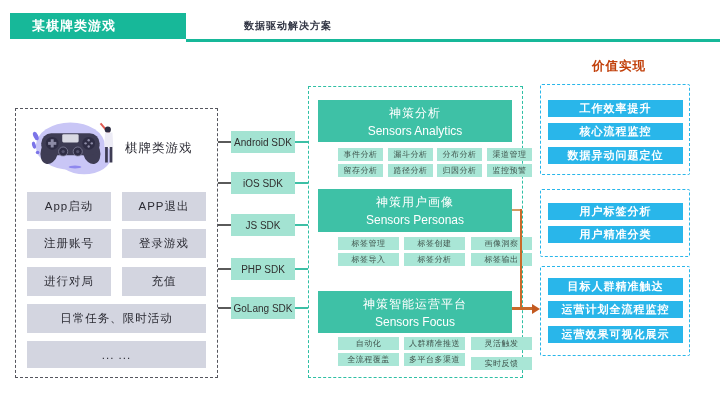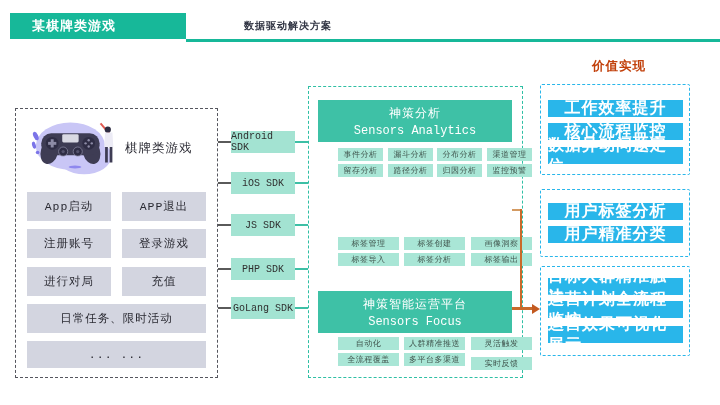--- a/index.html
+++ b/index.html
@@ -1,17 +1,17 @@
 <!DOCTYPE html>
 <html><head>
 <meta charset="utf-8">
 <style>
   html,body{margin:0;padding:0;background:#fff;}
   #stage{position:relative;width:720px;height:405px;background:#fff;overflow:hidden;
-         font-family:Liberation Mono, monospace;}
+         font-family:Liberation Sans, sans-serif;}
   .abs{position:absolute;}
   
   .banner{left:10px;top:13px;width:176px;height:26px;background:#17b899;color:#fff;
           display:flex;align-items:center;padding-left:22px;box-sizing:border-box;
           font-size:13px;font-weight:bold;letter-spacing:1px;}
   .page-title{left:200px;top:13px;height:26px;display:flex;align-items:center;
           font-size:10px;font-weight:bold;color:#2f3342;letter-spacing:1px;margin-left:44px;}
   .underline{left:186px;top:39px;width:534px;height:3px;background:#17b899;}
   
   .left-box{left:15px;top:108px;width:203px;height:270px;border:1px dashed #55565e;box-sizing:border-box;}
@@ -28,21 +28,21 @@
   .center-box{left:308px;top:86px;width:215px;height:292px;border:1.5px dashed #2fbfa4;box-sizing:border-box;}
   .block-head{left:318px;width:194px;background:#3ec1a6;color:#fff;display:flex;flex-direction:column;
               align-items:center;justify-content:center;gap:2px;}
   .block-head .zh{font-size:12px;letter-spacing:1px;}
   .block-head .en{font-size:12px;text-align:center;}
   .chip{height:13px;background:#a9e6d6;color:#41574f;font-size:8px;display:flex;align-items:center;
         justify-content:center;letter-spacing:0.5px;margin-left:20px;}
   
   .value-title{left:592px;top:58px;width:56px;font-size:12.5px;font-weight:bold;color:#c2410c;letter-spacing:1px;}
   .vgroup{left:540px;width:150px;border:1.5px dashed #29b6ea;box-sizing:border-box;border-radius:2px;}
-  .vbtn{left:548px;width:135px;height:17px;background:#29b6ea;color:#fff;font-size:16px;font-weight:bold;
+  .vbtn{left:548px;width:135px;height:17px;background:#29b6ea;color:#fff;font-size:11px;font-weight:bold;
         display:flex;align-items:center;justify-content:center;letter-spacing:1px;}
   
   .oline{background:#c96a2b;}
   .oarrow{width:0;height:0;border-top:5px solid transparent;border-bottom:5px solid transparent;
           border-left:8px solid #c35a20;}
 </style>
 </head>
 <body>
 
 <div id="stage">
@@ -122,20 +122,24 @@
   </div>
   <div class="abs chip" style="left:318px;top:148px;width:45px">事件分析</div>
   <div class="abs chip" style="left:368px;top:148px;width:45px">漏斗分析</div>
   <div class="abs chip" style="left:417px;top:148px;width:45px">分布分析</div>
   <div class="abs chip" style="left:467px;top:148px;width:45px">渠道管理</div>
   <div class="abs chip" style="left:318px;top:164px;width:45px">留存分析</div>
   <div class="abs chip" style="left:368px;top:164px;width:45px">路径分析</div>
   <div class="abs chip" style="left:417px;top:164px;width:45px">归因分析</div>
   <div class="abs chip" style="left:467px;top:164px;width:45px">监控预警</div>
 
+  <div class="abs block-head" style="top:189px;height:43px">
+    <div class="zh">神策用户画像</div>
+    <div class="en">Sensors Personas</div>
+  </div>
   <div class="abs chip" style="left:318px;top:237px;width:61px">标签管理</div>
   <div class="abs chip" style="left:384px;top:237px;width:61px">标签创建</div>
   <div class="abs chip" style="left:451px;top:237px;width:61px">画像洞察</div>
   <div class="abs chip" style="left:318px;top:253px;width:61px">标签导入</div>
   <div class="abs chip" style="left:384px;top:253px;width:61px">标签分析</div>
   <div class="abs chip" style="left:451px;top:253px;width:61px">标签输出</div>
 
   <div class="abs block-head" style="top:291px;height:42px">
     <div class="zh">神策智能运营平台</div>
     <div class="en">Sensors Focus</div>

